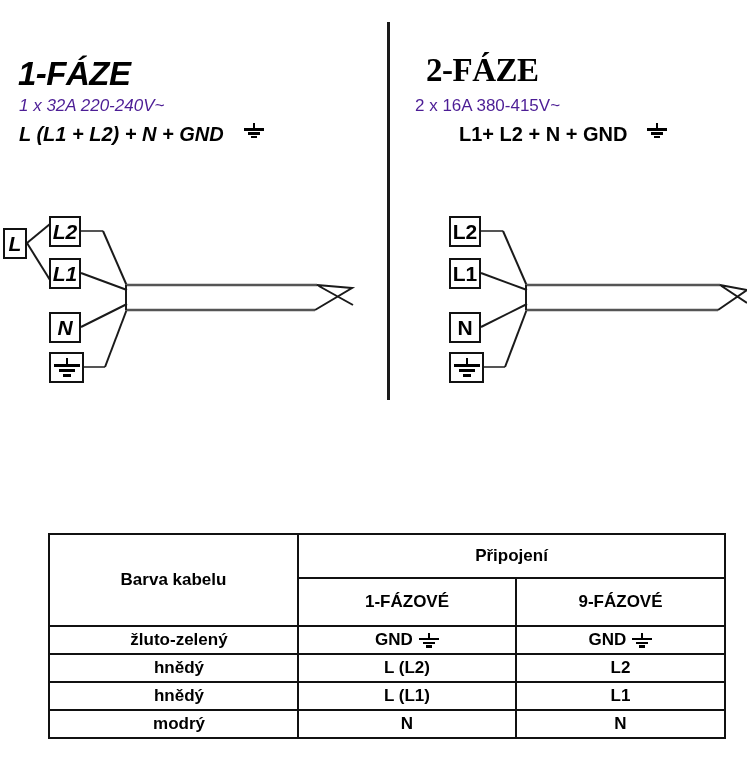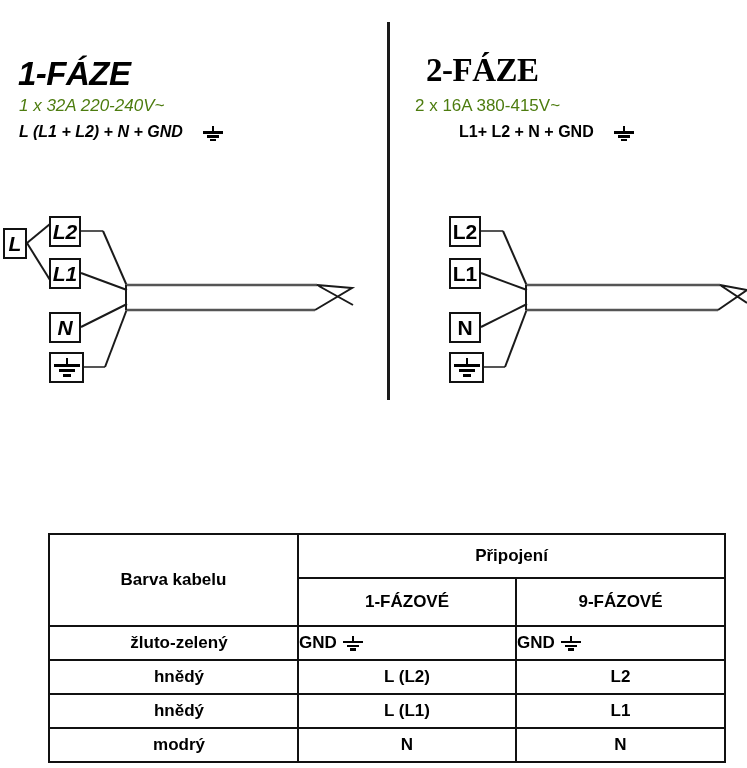--- a/index.html
+++ b/index.html
@@ -38,30 +38,30 @@
     position: absolute;
     font-size: 33px;
     font-weight: bold;
     letter-spacing: -0.5px;
     white-space: nowrap;
   }
   .subline-1 {
     position: absolute;
     font-size: 17px;
     font-weight: normal;
-    color: #4d7c0f;
+    color: #4c1d95;
     white-space: nowrap;
   }
   .subline-2 {
     position: absolute;
-    font-size: 16px;
+    font-size: 20px;
     font-weight: bold;
     white-space: nowrap;
     display: flex;
-    align-items: flex-end;
+    align-items: flex-start;
     gap: 20px;
   }
 
   
   .earth {
     display: inline-block;
     position: relative;
     width: 20px;
     height: 15px;
     vertical-align: middle;
@@ -123,35 +123,35 @@
     font-size: 17px;
   }
   #wire-table .col-color { width: 249px; }
   #wire-table .col-1ph   { width: 218px; }
   #wire-table .col-2ph   { width: 209px; }
 
   .th-color { font-size: 20px; }
   .th-conn  { font-size: 20px; height: 42px; margin-top: 6px; }
   .th-sub   { height: 46px; font-size: 18px; border-radius: 23px; }
 
-  .body-row { height: 34px; }
+  .body-row { height: 28px; }
   .cell-color {
     text-align: left;
     padding-left: 11px !important;
     font-weight: normal;
     font-size: 16px;
   }
   .cell-val {
     font-weight: bold;
     font-size: 16px;
   }
   .gnd-cell {
     display: flex;
     align-items: center;
-    justify-content: flex-start;
+    justify-content: center;
     gap: 6px;
   }
 </style>
 </head>
 <body>
 
 <div class="panel" id="panel-1phase">
 
   <div class="heading" style="left:18px; top:55px;">1-FÁZE</div>
 

